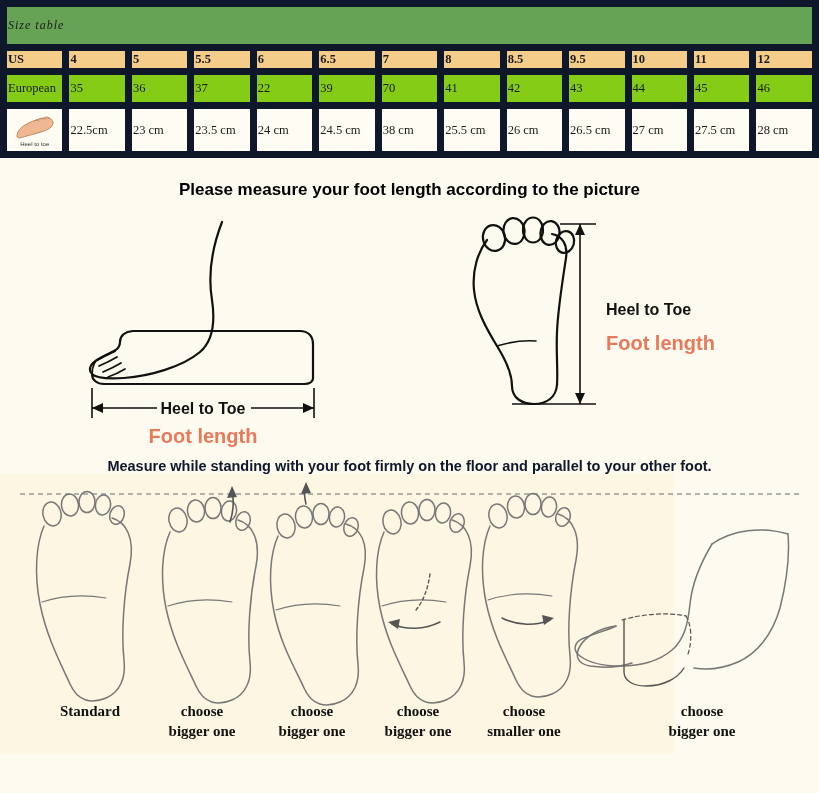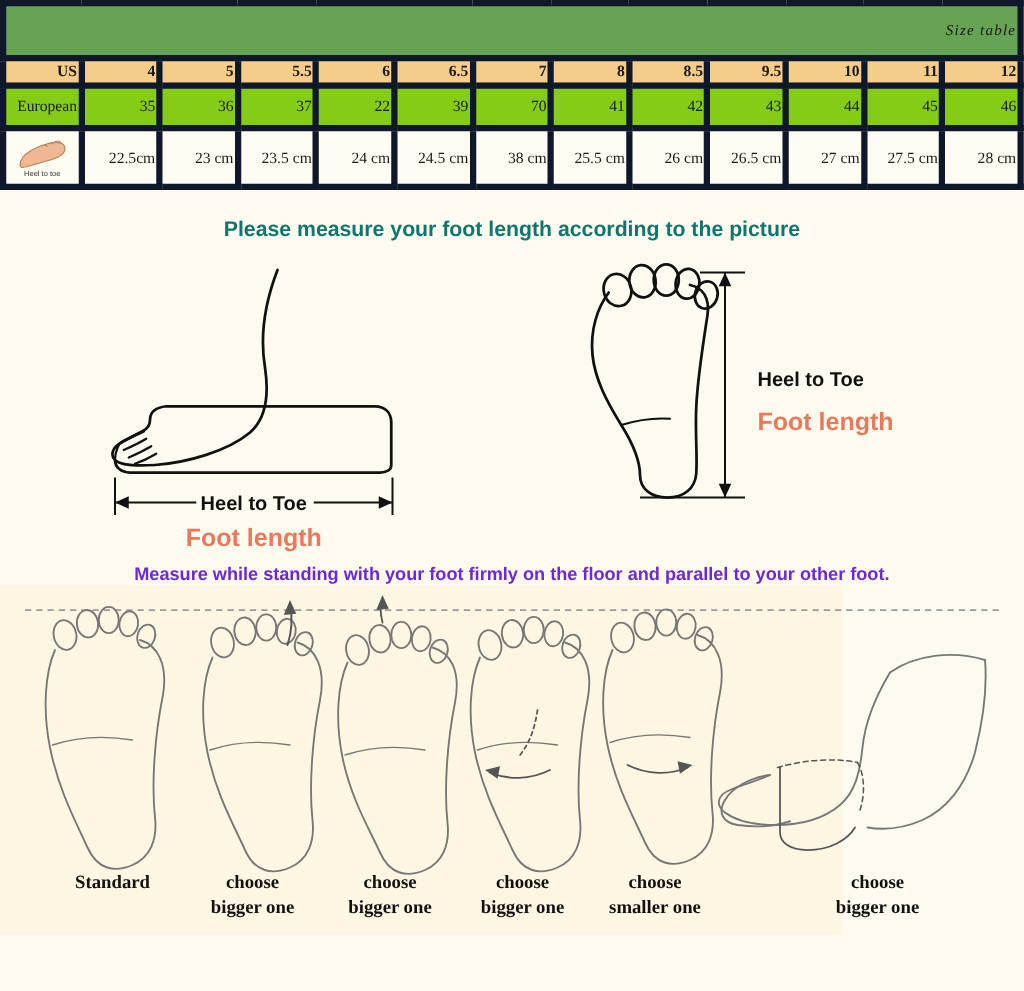--- a/index.html
+++ b/index.html
@@ -17,22 +17,22 @@
     height: 793px;
     position: relative;
     background: #fdfbef;
   }
   table.size-table {
     width: 819px;
     border-collapse: collapse;
     table-layout: fixed;
   }
   table.size-table td, table.size-table th {
-    border: 5px solid #0f172a;
-    text-align: right;
+    border: 7px solid #0f172a;
+    text-align: left;
     vertical-align: middle;
     font-size: 12px;
     color: #1a1a1a;
     font-family: "Liberation Serif", serif;
   }
   .title-cell {
     background: #66a354;
     color: #ffffff;
     font-size: 24px;
     font-family: "DejaVu Serif", serif;
@@ -76,29 +76,29 @@
     color: #333;
     font-family: "Liberation Sans", sans-serif;
     margin-top: 1px;
   }
 
   
   .heading-1 {
     text-align: center;
     font-size: 17px;
     font-weight: bold;
-    color: #0f766e;
+    color: #000000;
     margin-top: 22px;
     font-family: "Liberation Sans", sans-serif;
   }
   .heading-2 {
     text-align: center;
     font-size: 14.5px;
     font-weight: bold;
-    color: #6d28d9;
+    color: #0f172a;
     margin-top: 8px;
     font-family: "Liberation Sans", sans-serif;
   }
 
   
   .diagram-area {
     position: relative;
     width: 819px;
     height: 250px;
   }

